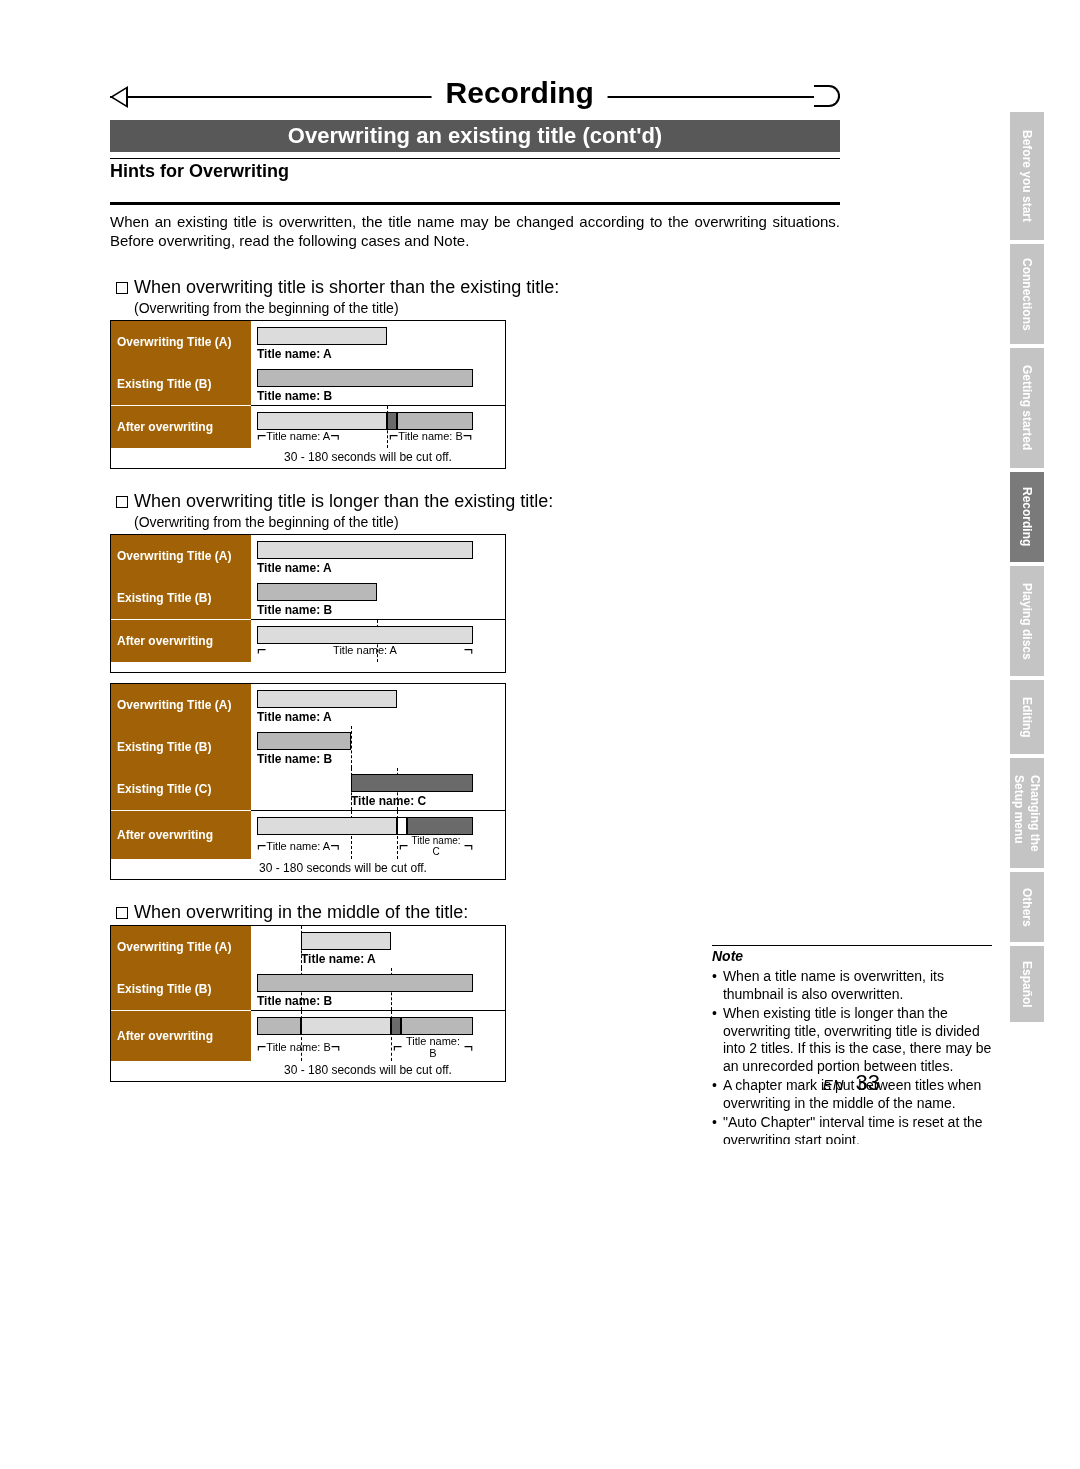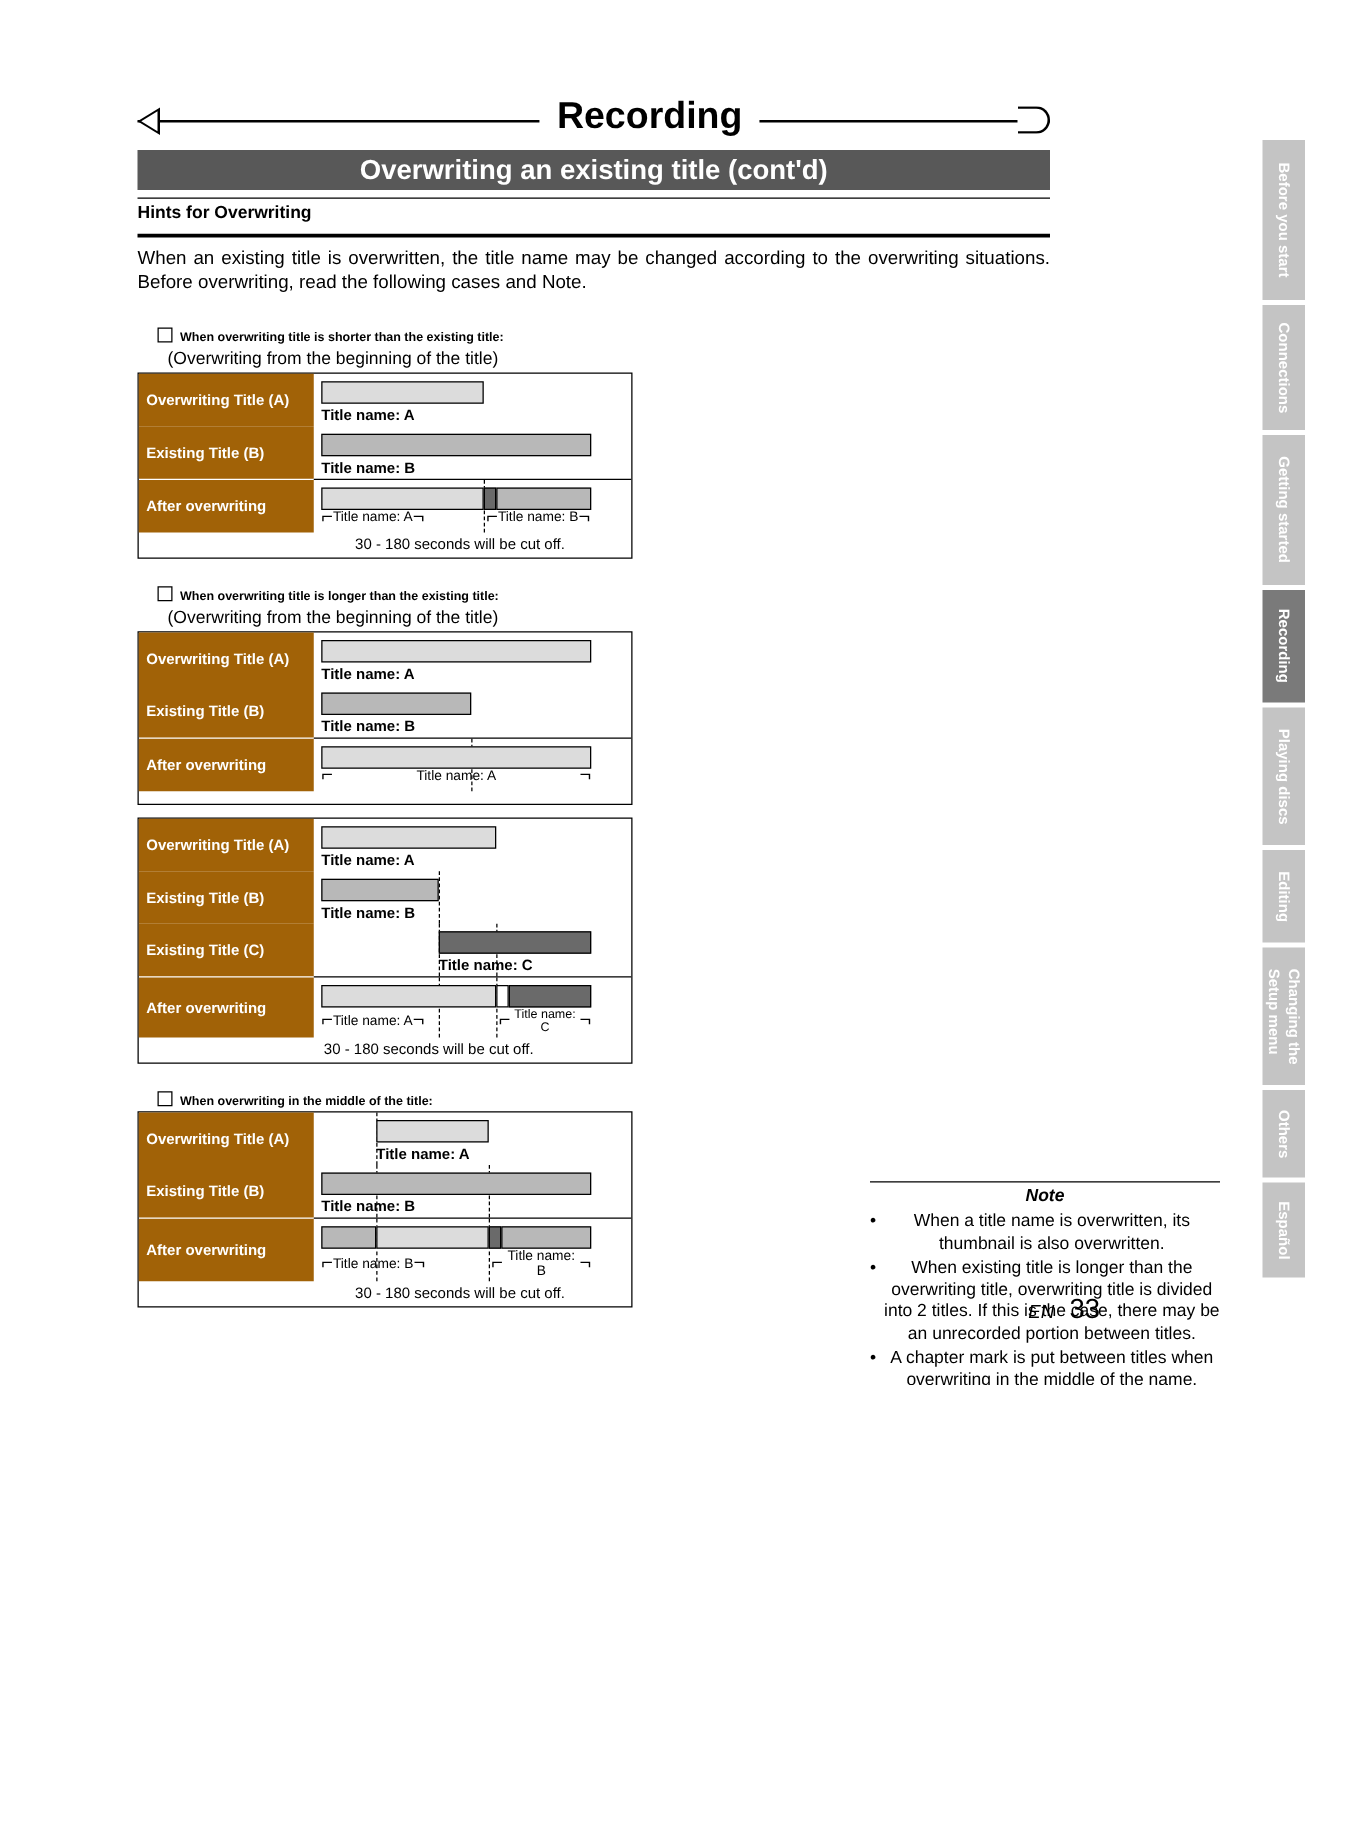--- a/index.html
+++ b/index.html
@@ -5,41 +5,41 @@
   * { box-sizing: border-box; margin: 0; padding: 0; }
   body { font-family: Arial, Helvetica, sans-serif; background: #fff; color: #000; width: 1080px; }
   .page { padding: 80px 80px 40px 110px; position: relative; }
   .banner { position: relative; height: 36px; margin-bottom: 4px; }
   .banner-line { position: absolute; top: 16px; left: 0; right: 160px; height: 2px; background: #000; }
   .banner-left-arrow { position: absolute; left: 0; top: 6px; width: 0; height: 0; border-top: 11px solid transparent; border-bottom: 11px solid transparent; border-right: 18px solid #000; }
   .banner-left-arrow::after { content:""; position:absolute; left:3px; top:-8px; width:0; height:0; border-top:8px solid transparent; border-bottom:8px solid transparent; border-right:13px solid #fff; }
   .banner-right-cap { position: absolute; right: 160px; top: 5px; width: 26px; height: 22px; border: 2px solid #000; border-left: none; border-radius: 0 14px 14px 0; background:#fff; }
   .banner-title { position: absolute; left: 50%; transform: translateX(-70%); top: -4px; background: #fff; padding: 0 14px; font-size: 30px; font-weight: bold; }
   .subbanner { background: #585858; color: #fff; font-size: 22px; font-weight: bold; text-align: center; padding: 3px 0; margin-right: 160px; margin-bottom: 6px; }
-  .section-h { font-size: 14px; font-weight: bold; margin-right: 160px; border-bottom: 3px solid #000; padding-bottom: 10px; margin-bottom: 8px; border-top: 1px solid #000; padding-top:2px;}
+  .section-h { font-size: 18px; font-weight: bold; margin-right: 160px; border-bottom: 3px solid #000; padding-bottom: 20px; margin-bottom: 8px; border-top: 1px solid #000; padding-top:2px;}
   .intro { font-size: 15px; text-align: justify; margin-right: 160px; margin-bottom: 26px; line-height: 1.25; }
-  .case-header { font-size: 10px; font-weight: bold; margin-left: 16px; margin-bottom: 2px; }
+  .case-header { font-size: 18px; font-weight: normal; margin-left: 6px; margin-bottom: 2px; }
   .case-header .box { display:inline-block; width:12px; height:12px; border:1.5px solid #000; margin-right:6px; vertical-align: -1px;}
   .case-sub { font-size: 14px; margin-left: 24px; margin-bottom: 4px; }
   .diagram { border: 1.5px solid #000; width: 396px; margin-bottom: 22px; }
   .diag-row { display: flex; align-items: stretch; }
   .diag-label { width: 140px; background: #a16207; color: #fff; font-size: 12px; font-weight: bold; padding: 14px 6px; display:flex; align-items:center; }
   .diag-cell { flex: 1; padding: 6px 6px 2px 6px; position: relative; }
   .bar-wrap { position: relative; height: 18px; width: 216px; }
   .bar { position:absolute; top:0; height:18px; border:1px solid #000; }
   .bar.light { background:#dcdcdc; }
   .bar.mid { background:#b8b8b8; }
   .bar.dark { background:#6a6a6a; }
   .bar.white { background:#fff; }
   .bar-caption { font-size: 12px; font-weight: bold; margin-top: 2px; }
   .caption-row { display:flex; font-size:12px; font-weight:bold; }
   .vdash { position:absolute; top:0; bottom:0; border-left:1px dashed #000; }
   .footnote { font-size: 12px; text-align: center; padding: 2px 0 4px 0; }
   .sep { height:1px; background:#000; margin-left:140px; }
-  .right-col { position: absolute; right: 104px; top: 945px; width: 280px; font-size: 14px; text-align: center; }
+  .right-col { position: absolute; right: 88px; top: 945px; width: 280px; font-size: 14px; }
   .note-h { font-style: italic; font-weight: bold; border-top:1px solid #000; padding-top:2px; margin-bottom:4px; }
   .note-list { list-style: none; }
   .note-list li { display:flex; margin-bottom:2px; line-height:1.25; }
   .note-list li .bullet { margin-right:6px; }
   .note-bottom-line { border-top:1px solid #000; margin-top:6px; }
   .page-num { position:absolute; bottom: 48px; right: 200px; font-size:15px; }
   .page-num .en { margin-right: 12px; font-style: italic; }
   .page-num .num { font-size:22px; }
   .side-tabs { position:absolute; right: 36px; top: 112px; width: 34px; }
   .tab { background:#c4c4c4; color:#fff; font-size:12px; font-weight:bold; display:flex; align-items:center; justify-content:center; margin-bottom:4px; padding: 4px 0; }

